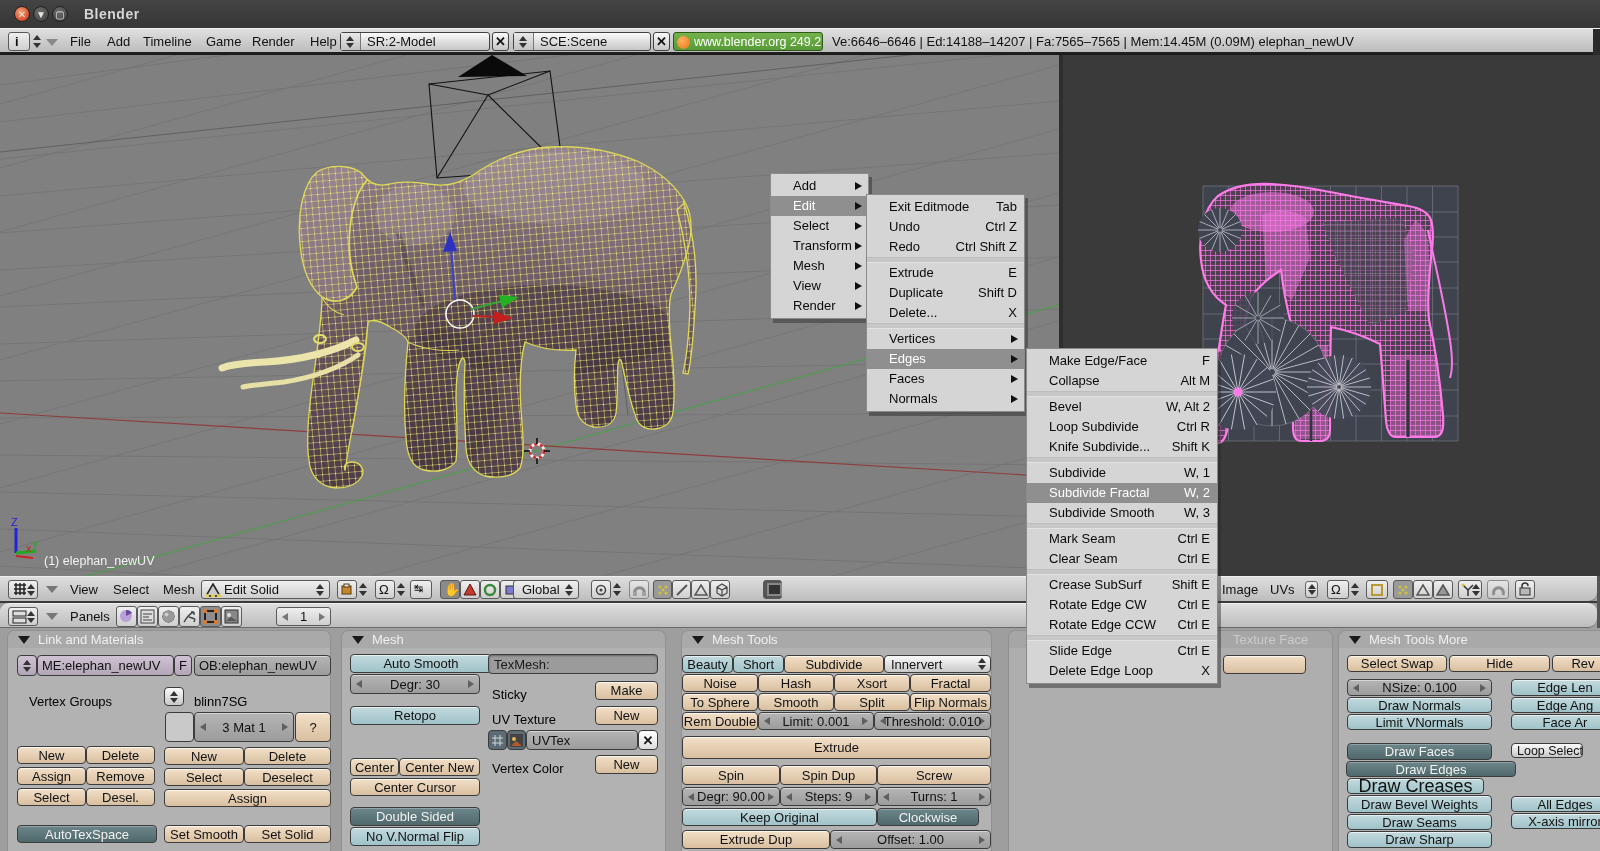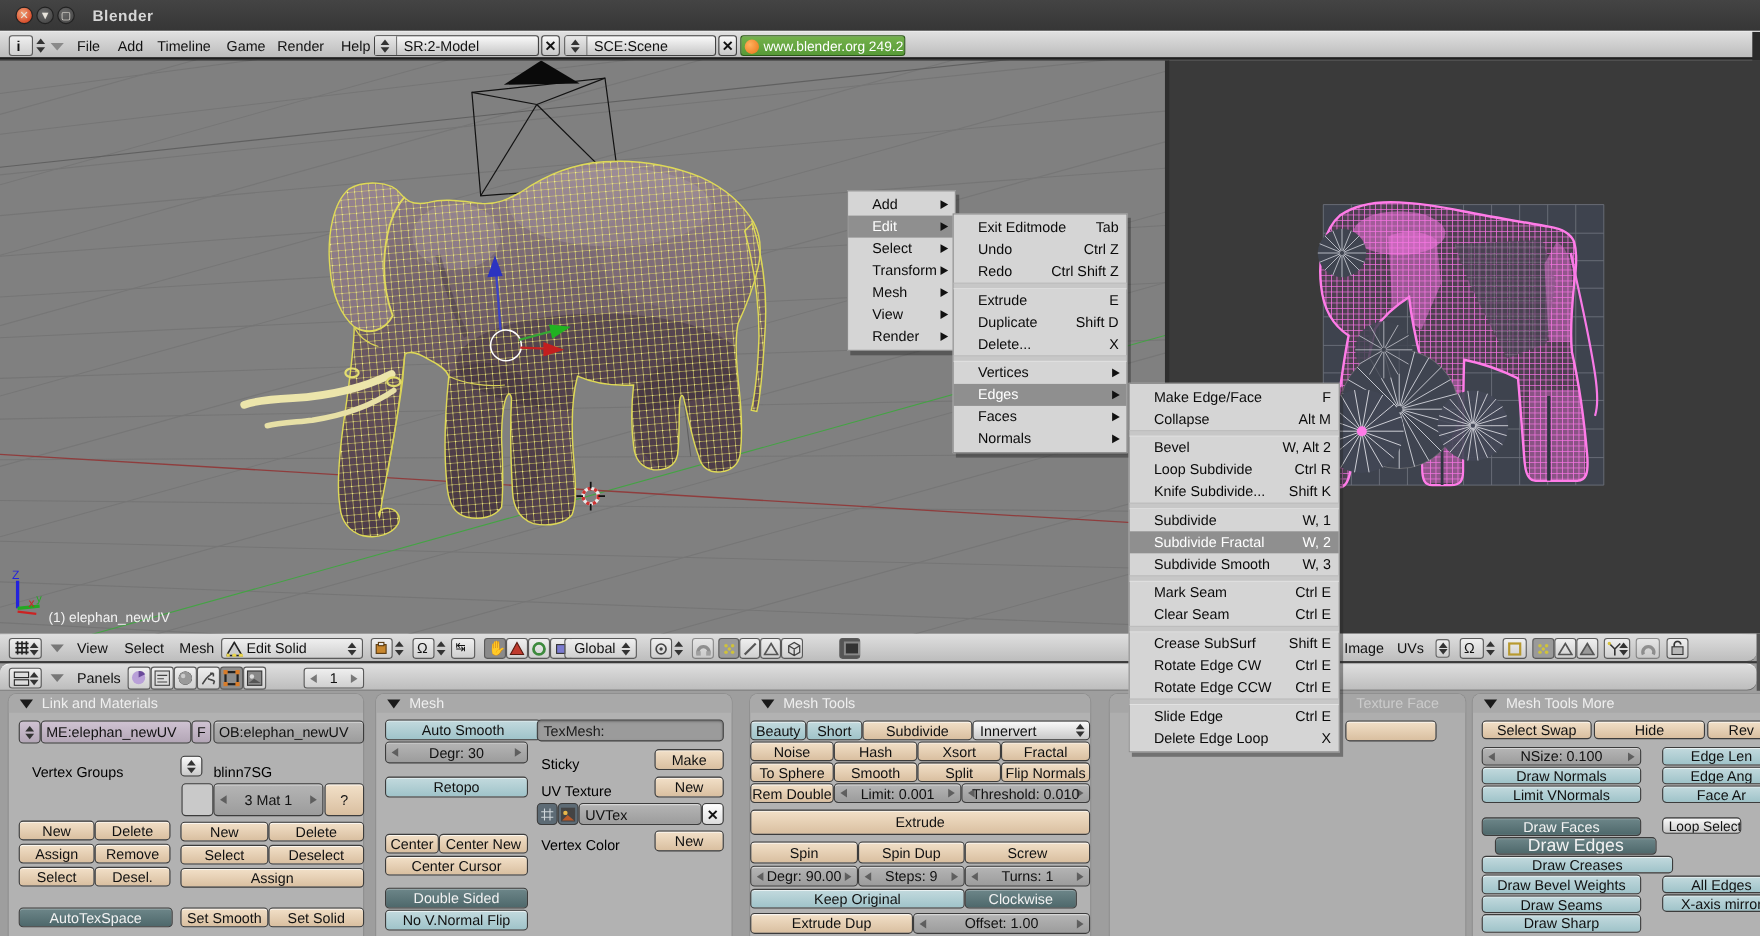--- a/index.html
+++ b/index.html
@@ -345,20 +345,21 @@
 <div class="ctl" style="left:513px;width:138px">
  <div style="position:absolute;left:0;top:0;width:20px;height:100%;border-right:1px solid #777;background:linear-gradient(#e8e8e8,#c2c2c2)"></div>
  <div class="spin" style="left:3px;top:1px;width:12px;height:16px"></div>
  <span style="position:absolute;left:26px;top:1px">SCE:Scene</span>
     </div>
 <div class="ctl" style="left:653px;width:17px;text-align:center;font-weight:bold"><span style="position:relative;top:1px">✕</span></div>
 <div class="ctl" style="left:673px;width:150px;background:linear-gradient(#74b24c,#579a37);border-color:#2d5a18;color:#fff">
  <div style="position:absolute;left:3px;top:3px;width:13px;height:13px;border-radius:50%;background:radial-gradient(circle at 35% 35%,#ffb25e,#e87417)"></div>
  <span style="position:absolute;left:20px;top:2px;font-size:12.5px">www.blender.org 249.2</span>
     </div>
+<span class="mlabel" style="left:832px">Ve:6646–6646 | Ed:14188–14207 | Fa:7565–7565 | Mem:14.45M (0.09M) elephan_newUV</span>
 <div class="abs" style="left:1593px;top:0;width:7px;height:26px;background:#2a2a2a"></div>
 </div>
 <div class="abs vpheader" style="left:0;top:576px;width:1061px;height:26px;border-radius:0 9px 0 0">
 <div class="hicon" style="left:8px;top:3px;width:30px;height:19px">
  <svg width="16" height="15" style="position:absolute;left:3px;top:1px">
         <g stroke="#222" stroke-width="1.5">
           <line x1="2" y1="3" x2="14" y2="3"></line>
           <line x1="2" y1="7" x2="14" y2="7"></line>
           <line x1="2" y1="11" x2="14" y2="11"></line>
           <line x1="4" y1="1" x2="4" y2="13"></line>
@@ -626,22 +627,22 @@
 <div class="btn tan" style="left:8px;top:24px;width:100px;height:17px;line-height:16px;font-size:13px">Select Swap</div>
     <div class="btn tan" style="left:110px;top:24px;width:101px;height:17px;line-height:16px;font-size:13px">Hide</div>
     <div class="btn tan" style="left:213px;top:24px;width:62px;height:17px;line-height:16px;font-size:13px">Rev</div>
 <div class="btn slider" style="left:8px;top:48px;width:145px;height:17px;line-height:16px;font-size:13px"><div class="arrL"></div><div class="arrR"></div>NSize: 0.100</div>
 <div class="btn blue" style="left:8px;top:66px;width:145px;height:16px;line-height:15px;font-size:13px">Draw Normals</div>
 <div class="btn blue" style="left:8px;top:83px;width:145px;height:16px;line-height:15px;font-size:13px">Limit VNormals</div>
 <div class="btn blue" style="left:172px;top:48px;width:108px;height:17px;line-height:16px;font-size:13px">Edge Len</div>
 <div class="btn blue" style="left:172px;top:66px;width:108px;height:16px;line-height:15px;font-size:13px">Edge Ang</div>
 <div class="btn blue" style="left:172px;top:83px;width:108px;height:16px;line-height:15px;font-size:13px">Face Ar</div>
 <div class="btn teal" style="left:8px;top:112px;width:145px;height:17px;line-height:16px;font-size:13px">Draw Faces</div>
-<div class="btn teal" style="left:20px;top:130px;width:147px;height:16px;line-height:15px;font-size:16px">Draw Edges</div>
-<div class="btn blue" style="left:8px;top:147px;width:174px;height:16px;line-height:15px;font-size:13px">Draw Creases</div>
+<div class="btn teal" style="left:7px;top:130px;width:170px;height:16px;line-height:15px;font-size:13px">Draw Edges</div>
+<div class="btn blue" style="left:8px;top:147px;width:137px;height:16px;line-height:15px;font-size:18px">Draw Creases</div>
 <div class="btn blue" style="left:8px;top:164px;width:145px;height:18px;line-height:17px;font-size:13px">Draw Bevel Weights</div>
 <div class="btn blue" style="left:8px;top:183px;width:145px;height:16px;line-height:15px;font-size:13px">Draw Seams</div>
 <div class="btn blue" style="left:8px;top:200px;width:145px;height:17px;line-height:16px;font-size:13px">Draw Sharp</div>
 <div class="btn mnu" style="left:172px;top:112px;width:72px;height:15px;text-align:center;padding-left:5px;line-height:14px;font-size:12.5px">Loop Select</div>
 <div class="btn blue" style="left:172px;top:165px;width:108px;height:16px;line-height:15px;font-size:13px">All Edges</div>
 <div class="btn blue" style="left:172px;top:182px;width:108px;height:16px;line-height:15px;font-size:13px">X-axis mirror</div>
 </div>
 <div class="abs vpheader" style="left:0;top:603px;width:1597px;height:25px;border-radius:9px 9px 9px 0">
 <div class="hicon" style="left:8px;top:3px;width:30px;height:19px">
  <svg width="16" height="14" style="position:absolute;left:3px;top:2px">

